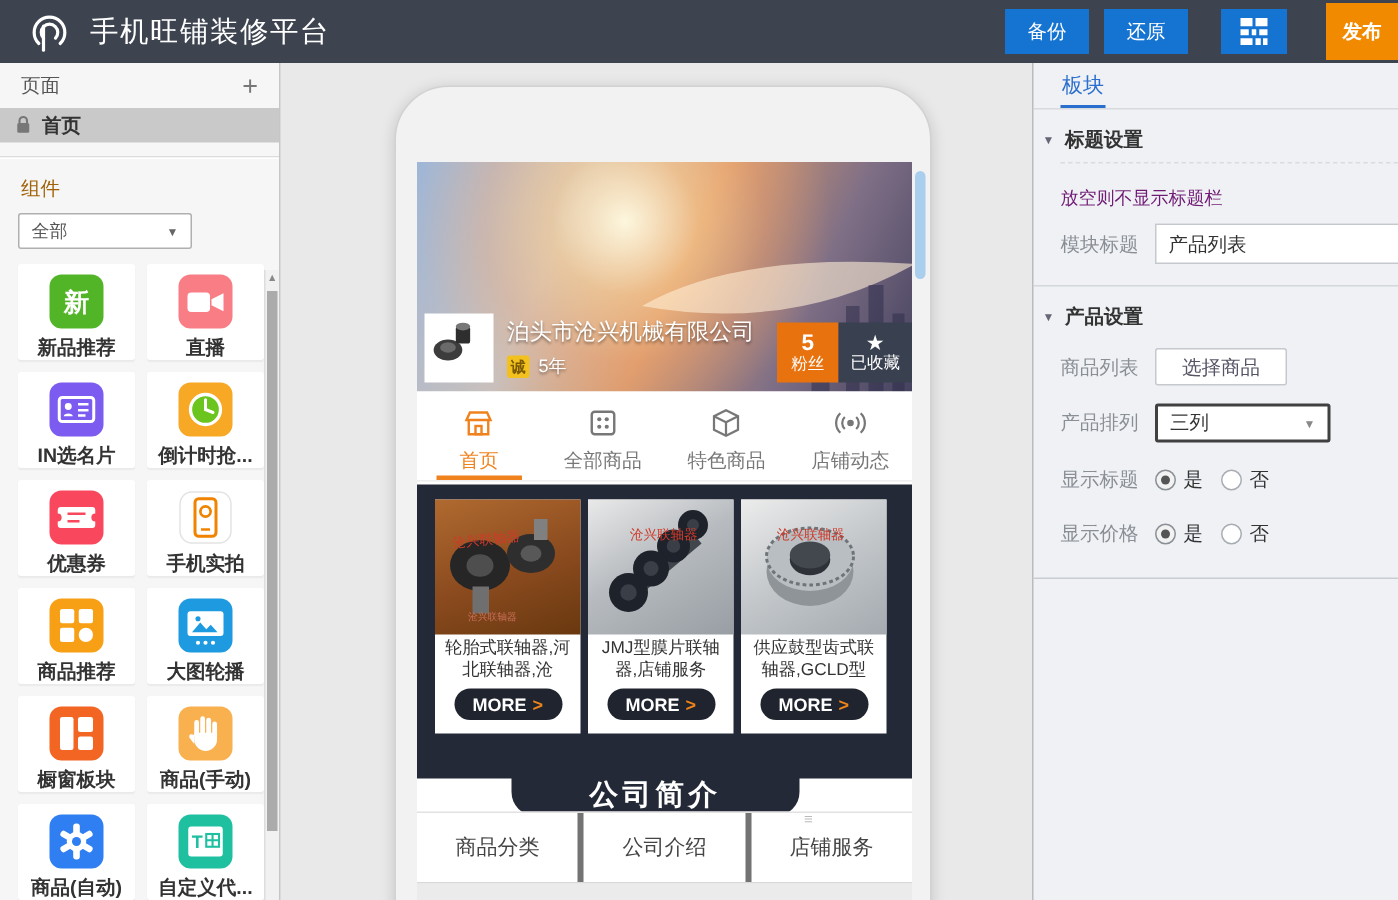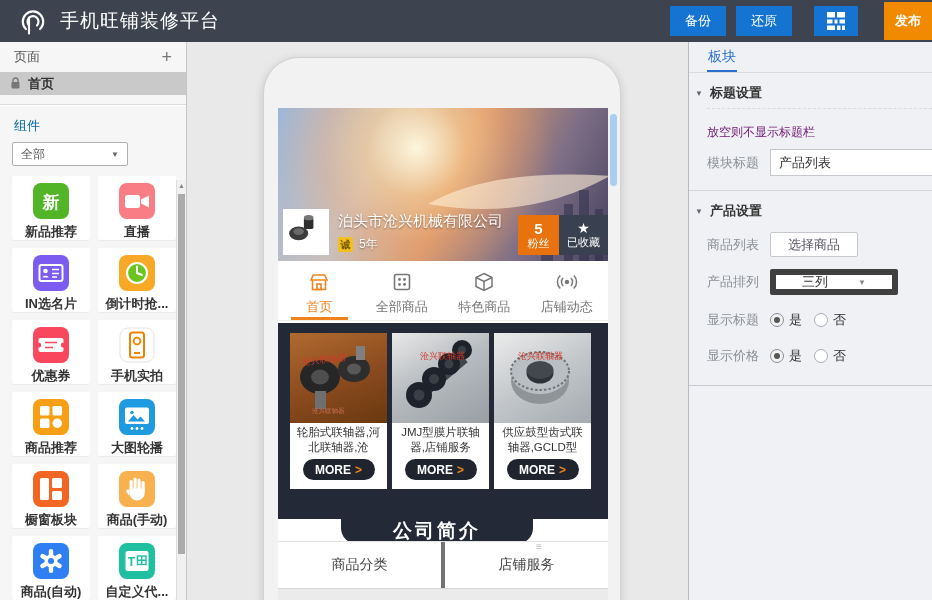--- a/index.html
+++ b/index.html
@@ -14,21 +14,21 @@
   .btn-blue { background:#1573d1; color:#fff; font-size:13px; height:30px; padding:0 15px; display:flex; align-items:center; cursor:pointer; }
   .btn-qr { background:#1573d1; width:44px; height:30px; display:flex; align-items:center; justify-content:center; cursor:pointer; margin-left:12px; }
   .btn-publish { background:#f28a00; color:#fff; font-size:13px; width:48px; height:38px; display:flex; align-items:center; justify-content:center; cursor:pointer; margin-left:16px; align-self:flex-start; margin-top:2px;font-weight:bold; }
 
   
   .sidebar { position:absolute; top:42px; left:0; width:187px; bottom:0; background:#f6f6f6; border-right:1px solid #c6c6c6; }
   .pages-header { height:30px; display:flex; align-items:center; padding:0 14px; color:#555; font-size:13px; }
   .plus-btn { margin-left:auto; color:#777; font-size:18px; line-height:16px; cursor:pointer; }
   .page-item { height:23px; background:#c9c9c9; display:flex; align-items:center; gap:7px; padding:0 10px; font-size:13px; color:#333; font-weight:bold; cursor:pointer; }
   .side-div { margin-top:9px; border-top:1px solid #dcdcdc; border-bottom:1px solid #ffffff; }
-  .comp-title { padding:11px 14px 7px; font-size:13px; color:#0369a1; }
+  .comp-title { padding:11px 14px 7px; font-size:13px; color:#a16207; }
   .comp-filter { margin:0 0 10px 12px; width:116px; height:24px; background:#fff; border:1px solid #b0b0b0; border-radius:2px; display:flex; align-items:center; padding:0 8px; font-size:12px; color:#555; cursor:pointer; }
   .comp-filter .caret { margin-left:auto; font-size:8px; color:#666; }
   .comp-grid { display:grid; grid-template-columns:78px 78px; gap:8px; padding-left:12px; }
   .comp-card { width:78px; height:64px; background:#fff; border-radius:2px; text-align:center; padding-top:7px; cursor:pointer; box-shadow:0 1px 1px rgba(0,0,0,0.05); overflow:hidden; }
   .comp-icon { width:36px; height:36px; border-radius:8px; margin:0 auto; display:flex; align-items:center; justify-content:center; }
   .comp-icon svg { width:36px; height:36px; }
   .comp-label { margin-top:4px; font-size:13px; font-weight:bold; color:#333; white-space:nowrap; overflow:hidden; }
   .side-scrollbar { position:absolute; top:138px; bottom:0; right:0; width:10px; background:#f1f1f1; border-left:1px solid #ddd; }
   .side-scroll-arrow { color:#888; font-size:7px; text-align:center; line-height:12px; }
   .side-scroll-thumb { position:absolute; top:14px; bottom:46px; left:1px; right:1px; background:#ababab; cursor:grab; }
@@ -86,21 +86,21 @@
   .settings-tabbar { height:31px; border-bottom:1px solid #d8dade; padding-left:18px; }
   .settings-tab { display:inline-block; color:#2a6fce; font-size:14px; line-height:28px; border-bottom:2px solid #2a6fce; padding:0 1px; cursor:pointer; }
   .section-head { display:flex; align-items:center; gap:7px; padding:11px 0 6px 6px; font-size:13px; color:#333; font-weight:bold; }
   .tri { color:#667; font-size:8px; }
   .dashed { border-top:1px dashed #d9dbde; margin-left:18px; }
   .hint { color:#701a75; font-size:12px; padding:15px 0 2px 18px; }
   .form-row { display:flex; align-items:center; padding:6px 0 6px 18px; }
   .form-label { width:63px; color:#8a8f96; font-size:13px; flex-shrink:0; }
   .text-input { flex:1; height:27px; border:1px solid #c5c9ce; background:#fff; font-size:13px; color:#333; padding:0 8px; margin-right:-4px; outline:none; font-family:inherit; }
   .btn-select { height:25px; padding:0 17px; background:#fff; border:1px solid #c5c9ce; border-radius:2px; color:#556; font-size:13px; cursor:pointer; font-family:inherit; }
-  .select-box { width:128px; height:26px; background:#fff; border:6px solid #404040; border-radius:2px; display:flex; align-items:center; padding:0 26px; color:#333; font-size:13px; cursor:pointer; }
+  .select-box { width:117px; height:26px; background:#fff; border:2px solid #404040; border-radius:2px; display:flex; align-items:center; padding:0 8px; color:#333; font-size:13px; cursor:pointer; }
   .select-box .caret { margin-left:auto; font-size:8px; color:#888; }
   .radio { width:14px; height:14px; border-radius:50%; border:1px solid #a8adb4; background:#fff; position:relative; margin-right:5px; cursor:pointer; flex-shrink:0; }
   .radio.checked { border-color:#8a8f96; background:#f2f2f2; }
   .radio.checked::after { content:""; position:absolute; left:3px; top:3px; width:6px; height:6px; background:#555; border-radius:50%; }
   .radio-label { font-size:13px; color:#333; margin-right:12px; }
   .panel-div { border-top:1px solid #d4d7da; margin-top:8px; }
   .panel-div-strong { border-top:1px solid #c9cdd2; margin-top:14px; }
 </style>
 </head>
 <body>
@@ -448,20 +448,21 @@
               <span>MORE</span>
               <span class="more-arrow">&gt;</span>
             </div>
           </div>
         </div>
 
       <div class="intro-ribbon">公司简介</div>
       <div class="screen-bottom"></div>
       <div class="pfooter" id="pfooter">
           <div class="pfooter-item">商品分类</div>
+          <div class="pfooter-item">公司介绍</div>
           <div class="pfooter-item">店铺服务</div>
         </div>
       <div class="drag-handle">≡</div>
 
     </div>
     <div class="phone-scroll"></div>
   </div>
 </div>
 
 <div class="settings">

